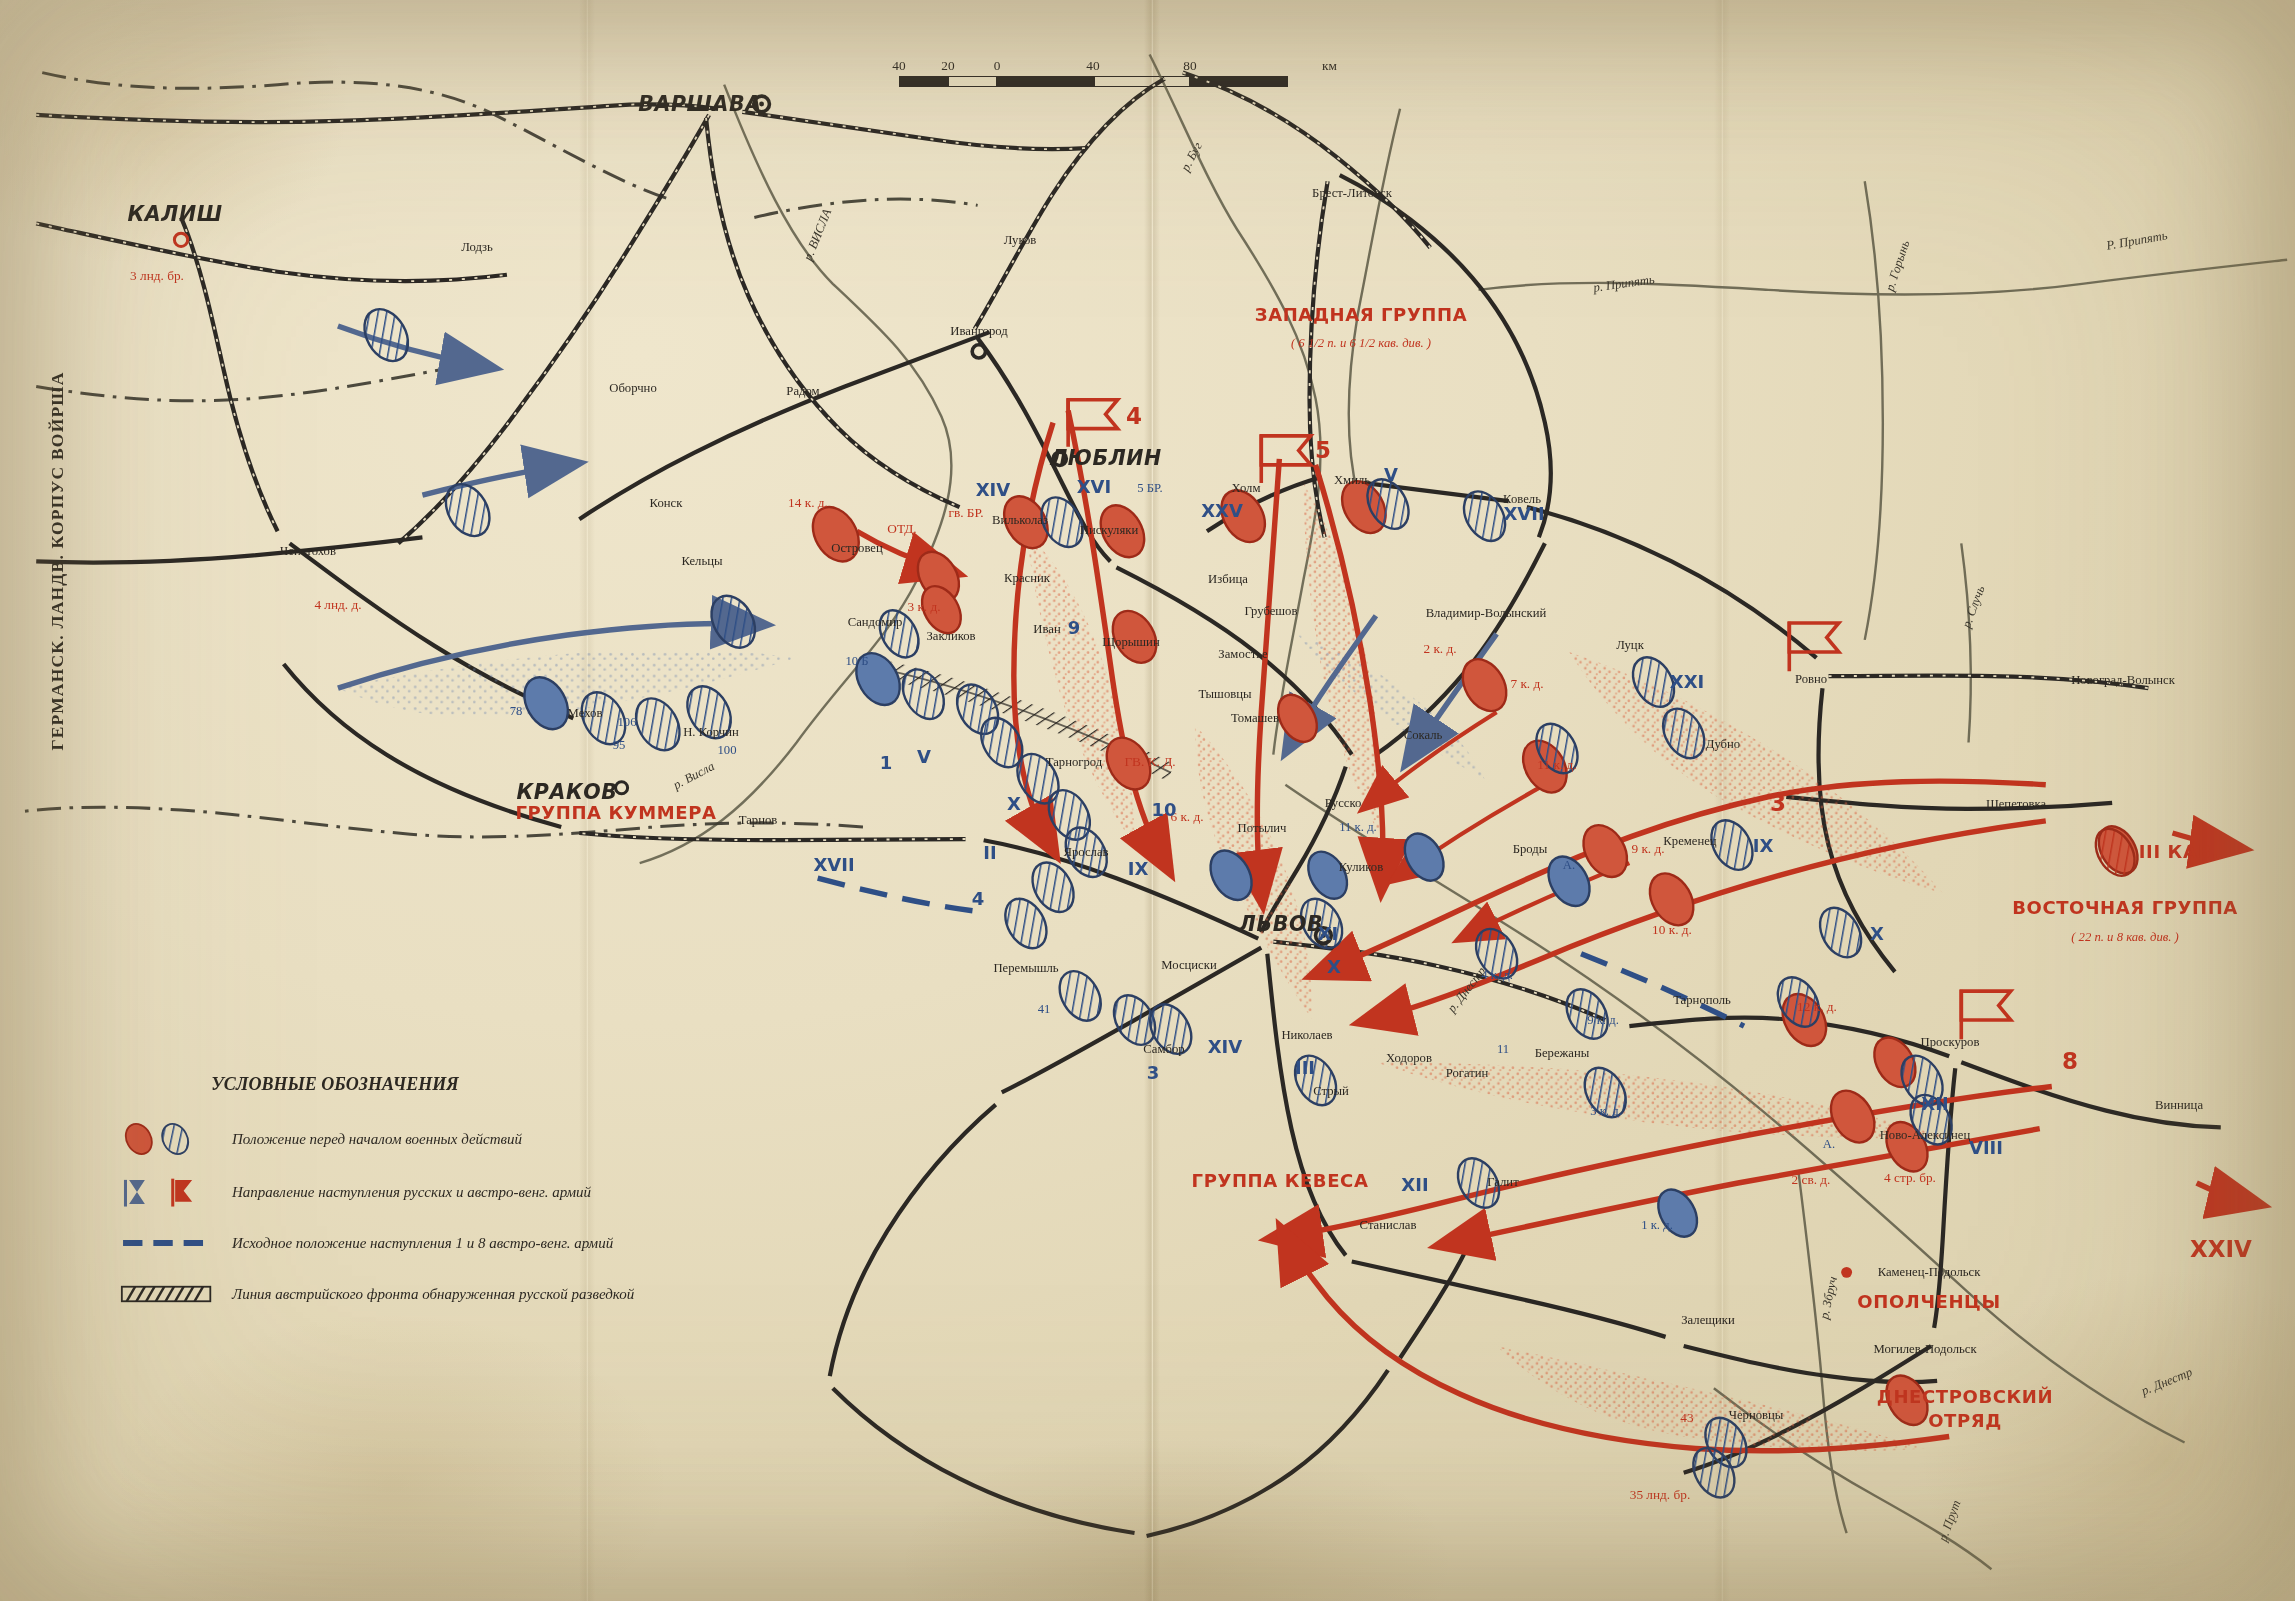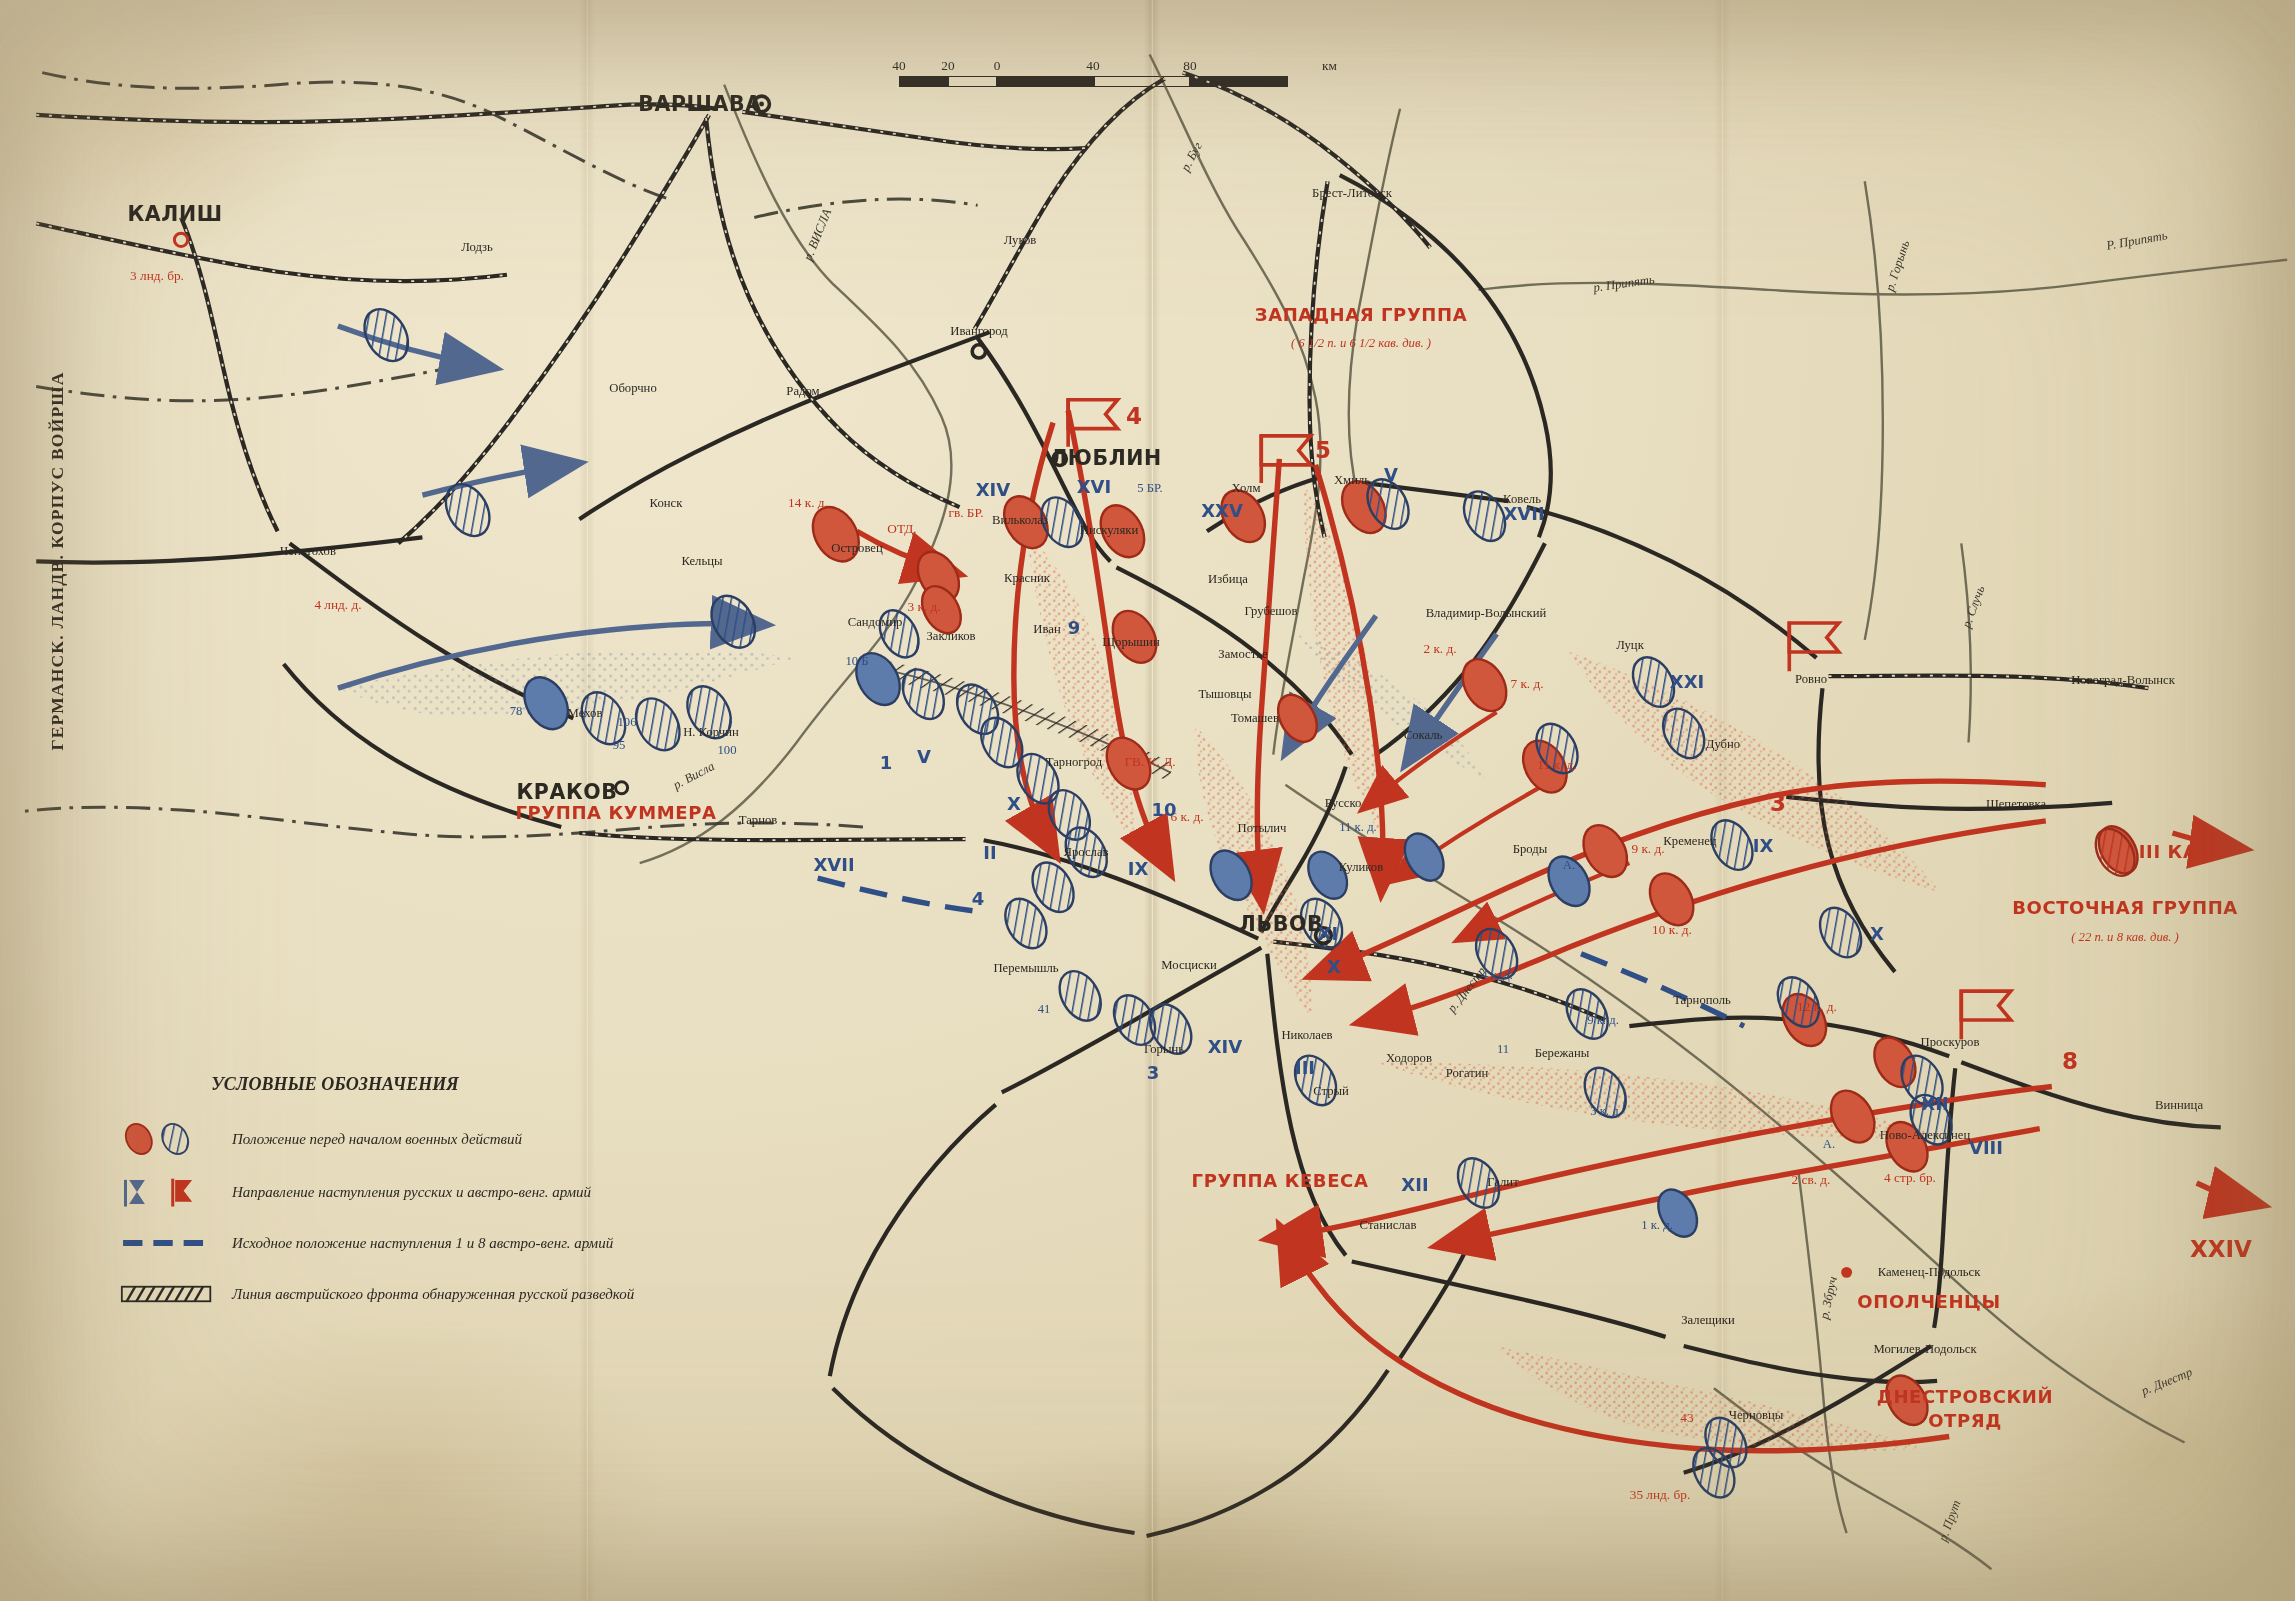--- a/index.html
+++ b/index.html
@@ -60,21 +60,21 @@
 
   
   #map-svg{position:absolute; left:0; top:0; width:2295px; height:1602px;}
 
   
   .lbl-layer{position:absolute;left:0;top:0;width:2295px;height:1602px;}
   .city{
     position:absolute; font-family:"Liberation Serif", serif;
     color:#2c2822; white-space:nowrap; transform:translate(-50%,-50%);
   }
-  .city.big{font-family:"DejaVu Sans",sans-serif;font-weight:bold;font-size:20.5px;letter-spacing:0.6px;}
+  .city.big{font-family:"DejaVu Sans",sans-serif;font-weight:bold;font-size:20.5px;letter-spacing:0.6px;font-style:italic;}
   .city.small{font-size:12.7px;}
   .river{
     position:absolute; font-family:"Liberation Serif", serif; font-style:italic;
     font-size:12.7px; color:#3a362c; white-space:nowrap; transform:translate(-50%,-50%);
   }
   .red-txt{
     position:absolute; font-family:"DejaVu Sans", sans-serif; font-weight:bold;
     color:#c1341f; white-space:nowrap; transform:translate(-50%,-50%);
   }
   .red-txt.hdr{font-size:18px;letter-spacing:0.6px;}
@@ -445,21 +445,21 @@
       <div class="city small" style="left: 1086px; top: 852px;">Ярослав</div>
       <div class="city small" style="left: 758px; top: 820px;">Тарнов</div>
       <div class="city small" style="left: 1026px; top: 968px;">Перемышль</div>
       <div class="city small" style="left: 1189px; top: 965px;">Мосциски</div>
       <div class="city small" style="left: 1307px; top: 1035px;">Николаев</div>
       <div class="city small" style="left: 1409px; top: 1058px;">Ходоров</div>
       <div class="city small" style="left: 1467px; top: 1073px;">Рогатин</div>
       <div class="city small" style="left: 1562px; top: 1053px;">Бережаны</div>
       <div class="city small" style="left: 1702px; top: 1000px;">Тарнополь</div>
       <div class="city small" style="left: 1331px; top: 1091px;">Стрый</div>
-      <div class="city small" style="left: 1164px; top: 1049px;">Горынь</div>
+      <div class="city small" style="left: 1164px; top: 1049px;">Самбор</div>
       <div class="city small" style="left: 1950px; top: 1042px;">Проскуров</div>
       <div class="city small" style="left: 1925px; top: 1135px;">Ново-Алексинец</div>
       <div class="city small" style="left: 1388px; top: 1225px;">Станислав</div>
       <div class="city small" style="left: 1503px; top: 1182px;">Галит</div>
       <div class="city small" style="left: 2179px; top: 1105px;">Винница</div>
       <div class="city small" style="left: 1708px; top: 1280px; margin-top: 40px;">Залещики</div>
       <div class="city small" style="left: 1929px; top: 1272px;">Каменец-Подольск</div>
       <div class="city small" style="left: 1925px; top: 1349px;">Могилев-Подольск</div>
       <div class="city small" style="left: 1756px; top: 1415px;">Черновцы</div>
       <div class="city small" style="left: 711px; top: 732px;">Н. Корчин</div>

